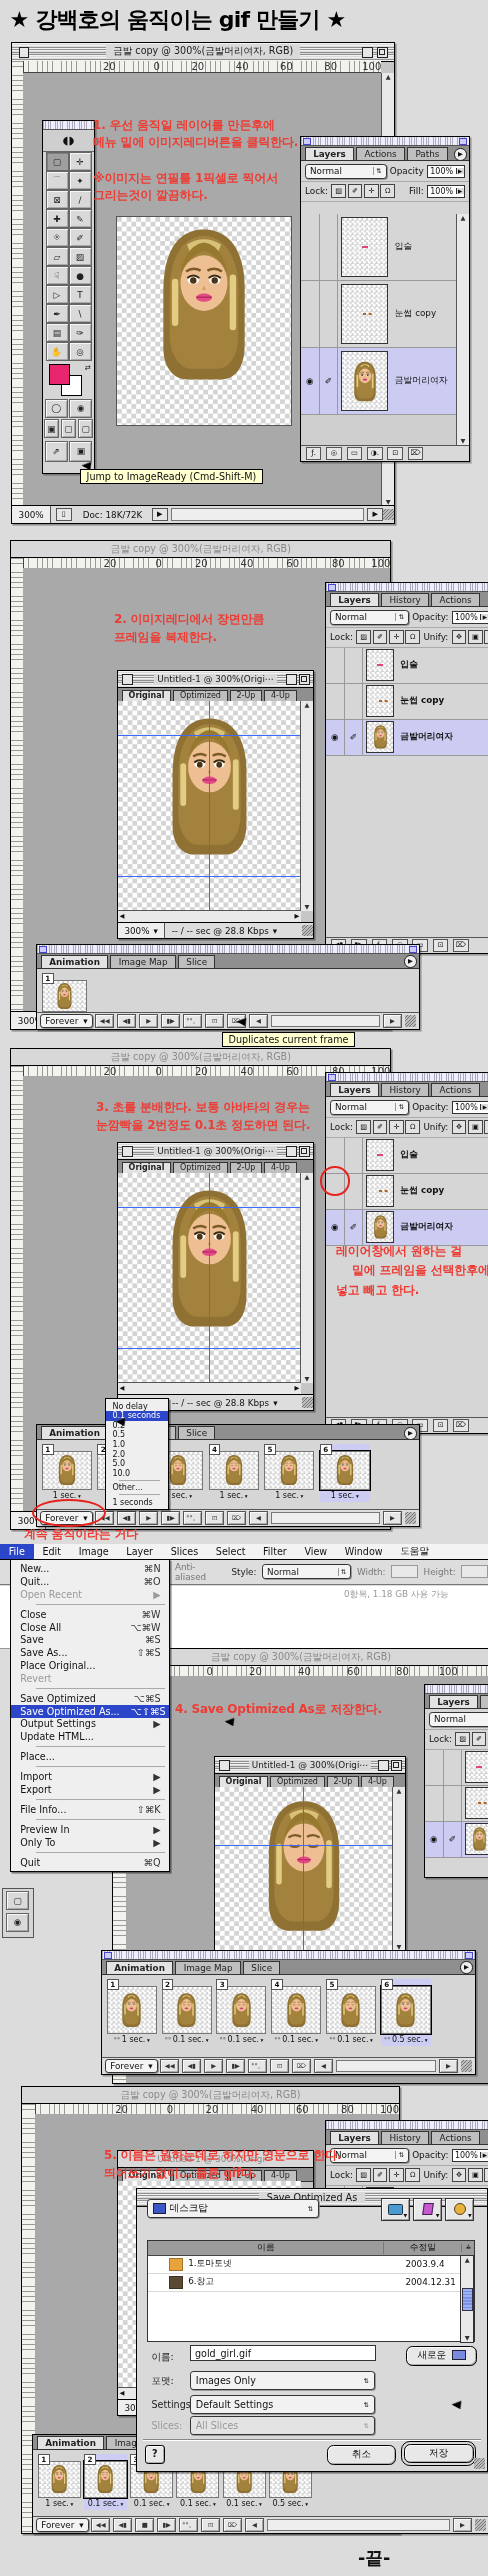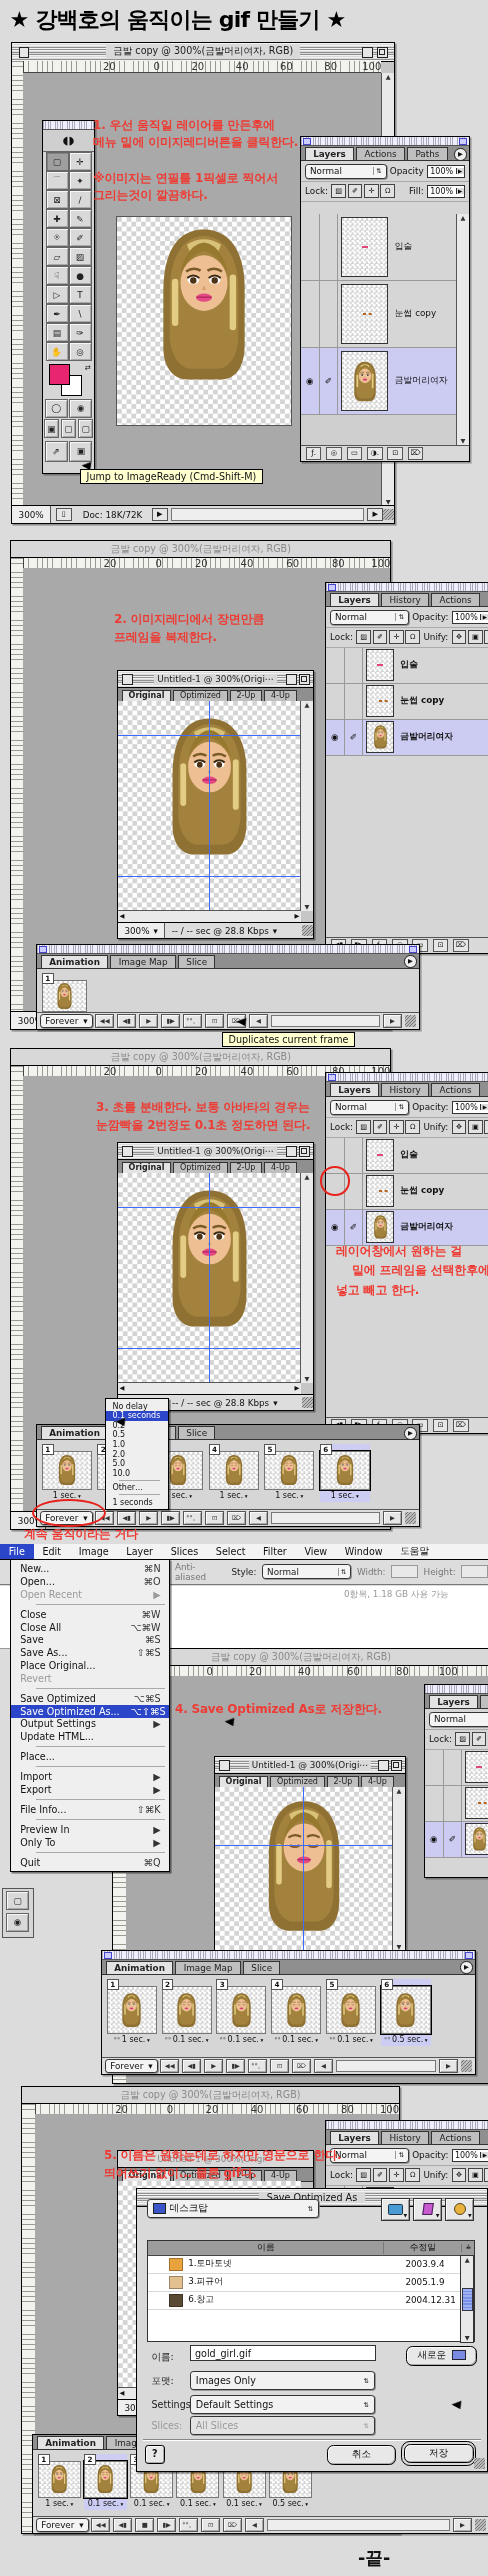--- a/index.html
+++ b/index.html
@@ -1067,21 +1067,21 @@
 </div>
 
 <div class="menu" style="left:9.6px;top:1559px;width:158px">
 
     <div class="mi">
       <span>New...</span>
       <span class="sc">⌘N</span>
     </div>
 
     <div class="mi">
-      <span>Open...</span>
+      <span>Quit...</span>
       <span class="sc">⌘O</span>
     </div>
 
     <div class="mi disabled">
       <span>Open Recent</span>
       <span class="sc">▶</span>
     </div>
 
     <div class="mi sep">
       <span></span>
@@ -1589,25 +1589,20 @@
     </div>
     <div>
 
         <div class="fr">
           <span class="fi" style="background:#e8a33d"></span>
           <span class="fn">1.토마토넷</span>
           <span class="fd">2003.9.4</span>
         </div>
 
 
-        <div class="fr">
-          <span class="fi" style="background:#e3c08f"></span>
-          <span class="fn">3.피규어</span>
-          <span class="fd">2005.1.9</span>
-        </div>
 
         <div class="fr">
           <span class="fi" style="background:#5a4a33"></span>
           <span class="fn">6.창고</span>
           <span class="fd">2004.12.31</span>
         </div>
 
       </div>
   </div>
   <div class="vsbar" style="right:12.8px;top:66px;height:86px;border:0.8px solid #333">

